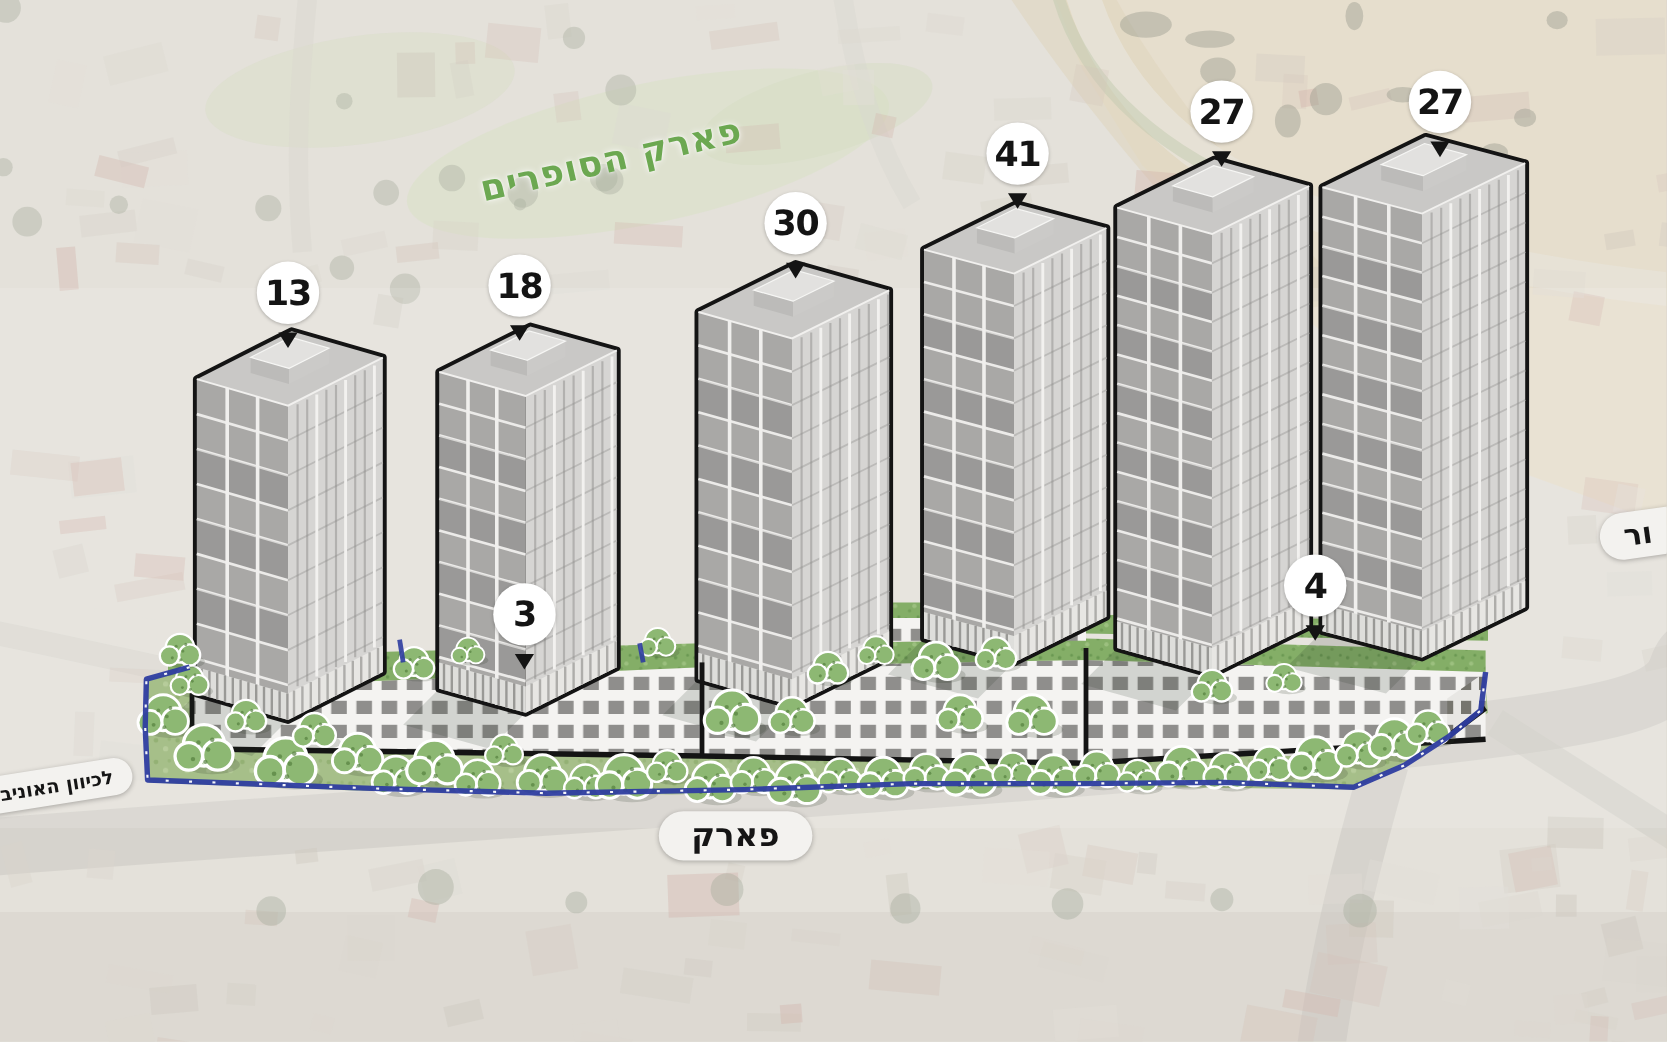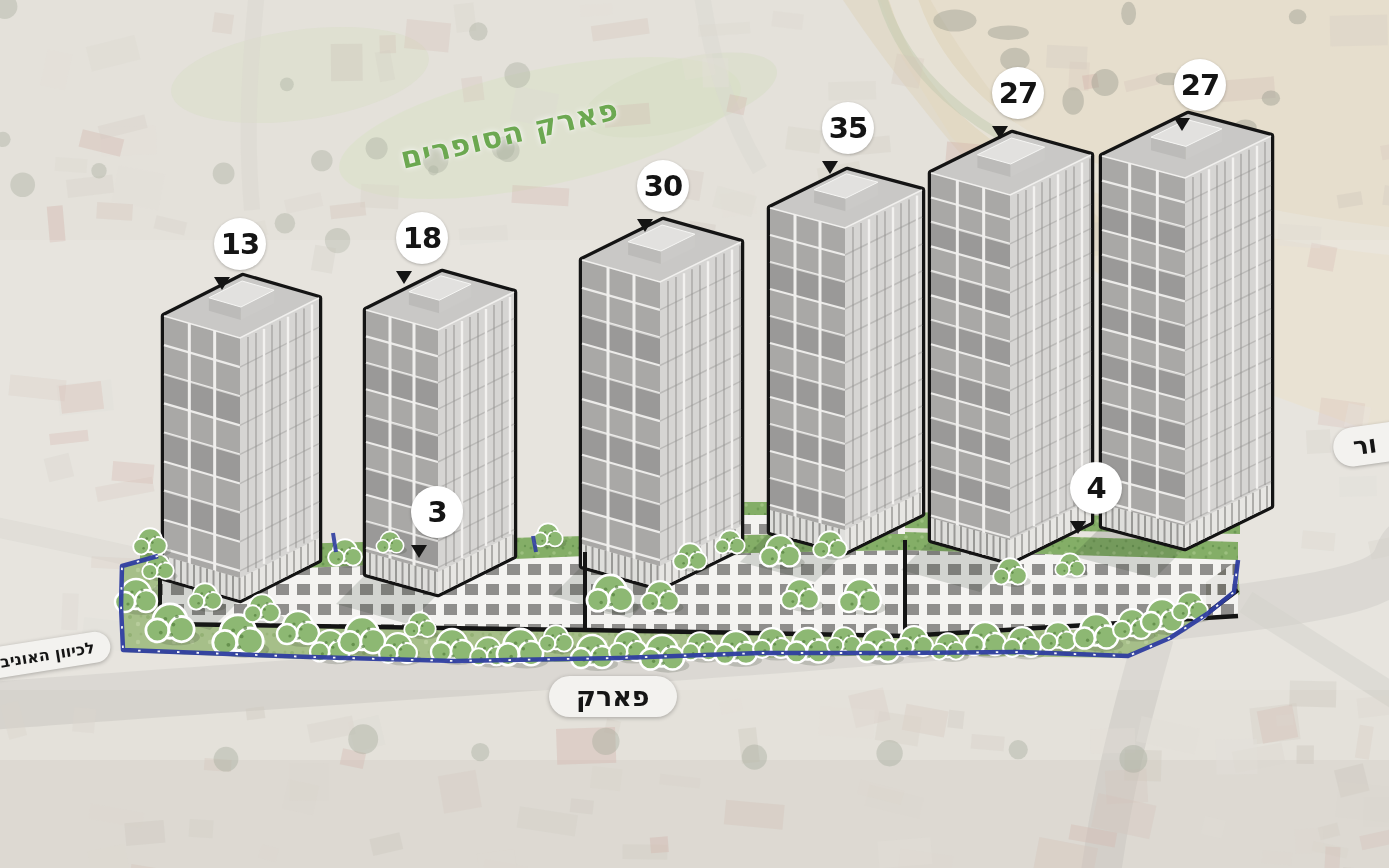--- a/index.html
+++ b/index.html
@@ -1,27 +1,27 @@
 <!DOCTYPE html>
 <html><head>
 <meta charset="utf-8">
 <style>
   html,body{margin:0;padding:0;background:#e8e6e1;}
   .stage{position:relative;width:1389px;height:868px;overflow:hidden;background:#d8d4ca;
          font-family:"DejaVu Sans",sans-serif;}
   .stage svg{position:absolute;left:0;top:0;}
   .overlay{position:absolute;left:0;top:0;width:100%;height:100%;}
   .marker{position:absolute;transform:translateX(-50%);display:flex;flex-direction:column;
-          }
+          align-items:center;}
   .bubble{width:52px;height:52px;border-radius:50%;background:#fff;color:#141414;
           font-weight:700;font-size:29px;display:flex;align-items:center;justify-content:center;
           box-shadow:0 1px 3px rgba(0,0,0,.25);letter-spacing:-1px;}
   .tri{width:0;height:0;border-left:8px solid transparent;border-right:8px solid transparent;
        border-top:13px solid #141414;margin-top:7px;}
-  .mk-t0{left:240px;top:218px}.mk-t1{left:422px;top:212px}.mk-t2{left:663px;top:160px}
+  .mk-t0{left:240px;top:218px}.mk-t1{left:433px;top:212px}.mk-t2{left:663px;top:160px}
   .mk-t3{left:848px;top:102px}.mk-t4{left:1018px;top:67px}.mk-t5{left:1200px;top:59px}
   .mk-p0{left:437px;top:486px}.mk-p1{left:1096px;top:462px}
   .pill{position:absolute;background:#f3f2ef;color:#151515;font-weight:700;white-space:nowrap;
         box-shadow:0 1px 4px rgba(0,0,0,.28);direction:rtl;}
   .pill-street{left:549px;top:676px;padding:5px 27px;font-size:27px;border-radius:23px;}
   .pill-dir{left:-26px;top:640px;padding:6px 16px;font-size:16px;border-radius:16px;
             transform:rotate(-9deg);}
   .pill-partial{left:1333px;top:424px;padding:5px 44px 5px 20px;font-size:25px;
                 border-radius:22px;transform:rotate(-8deg);}
   .park-label{position:absolute;left:398px;top:116px;font-size:30px;font-weight:700;
@@ -1271,21 +1271,21 @@
     </div>
     <div class="marker mk-t1">
       <div class="bubble">18</div>
       <div class="tri"></div>
     </div>
     <div class="marker mk-t2">
       <div class="bubble">30</div>
       <div class="tri"></div>
     </div>
     <div class="marker mk-t3">
-      <div class="bubble">35</div>
+      <div class="bubble">41</div>
       <div class="tri"></div>
     </div>
     <div class="marker mk-t4">
       <div class="bubble">27</div>
       <div class="tri"></div>
     </div>
     <div class="marker mk-t5">
       <div class="bubble">27</div>
       <div class="tri"></div>
     </div>

